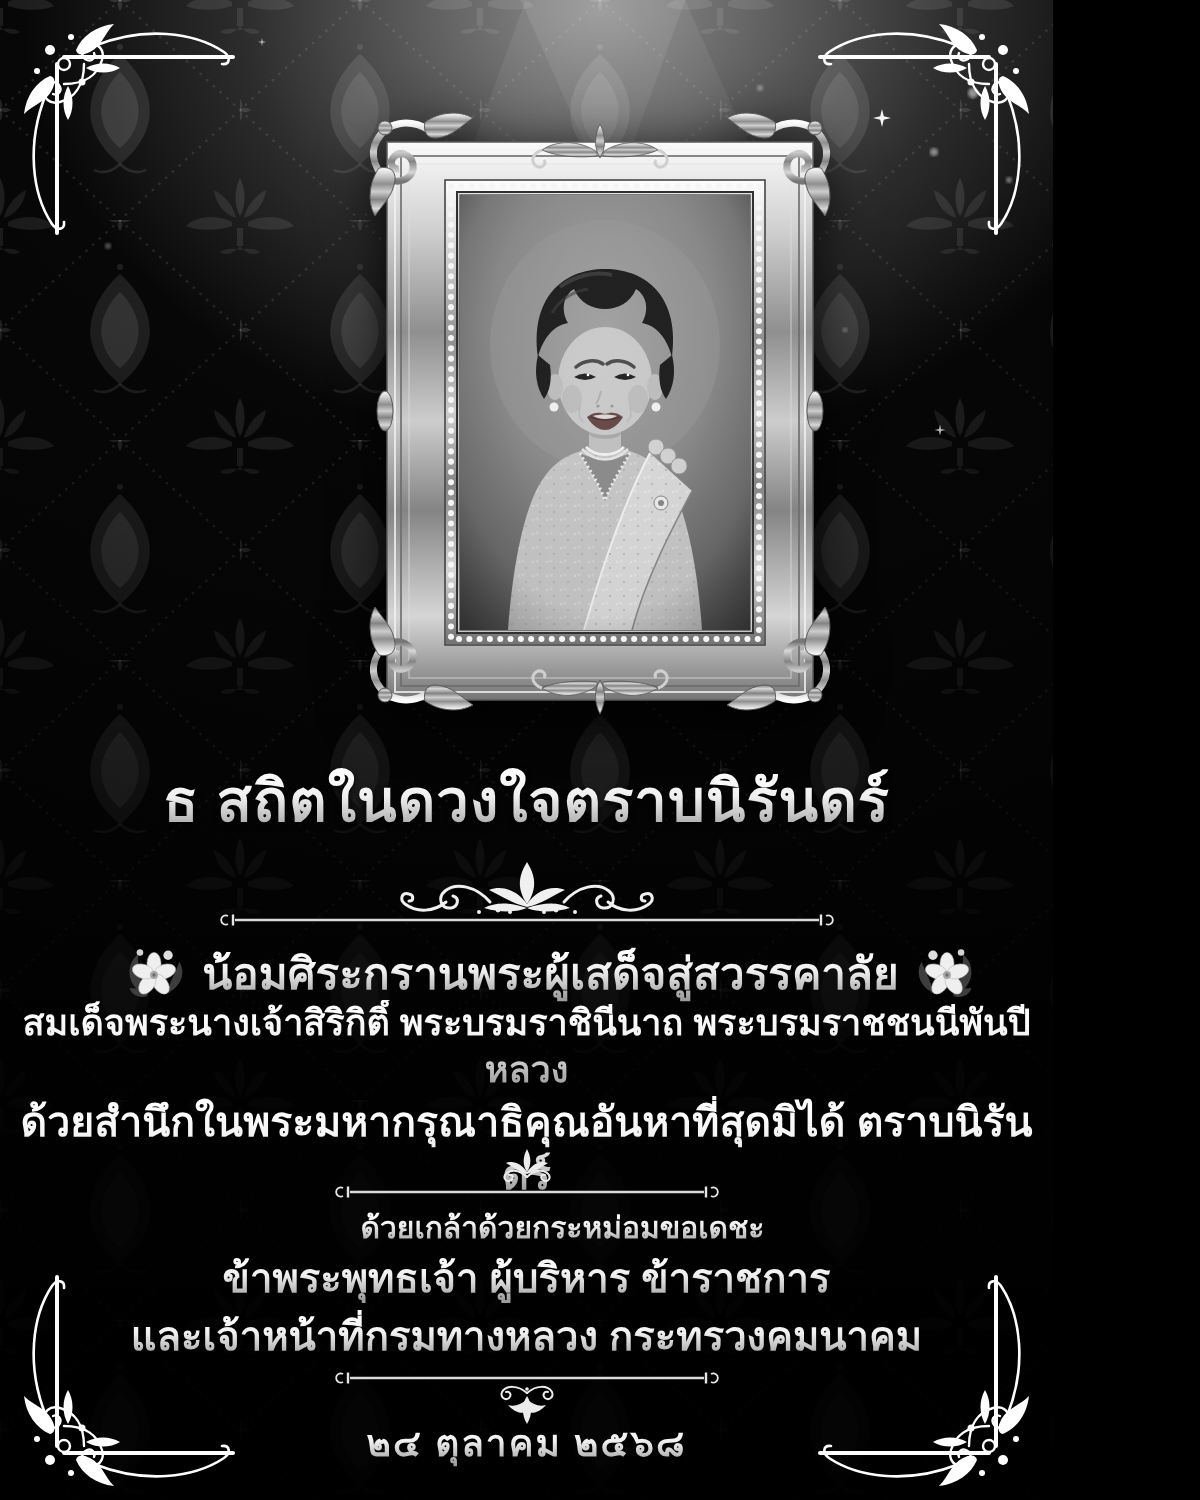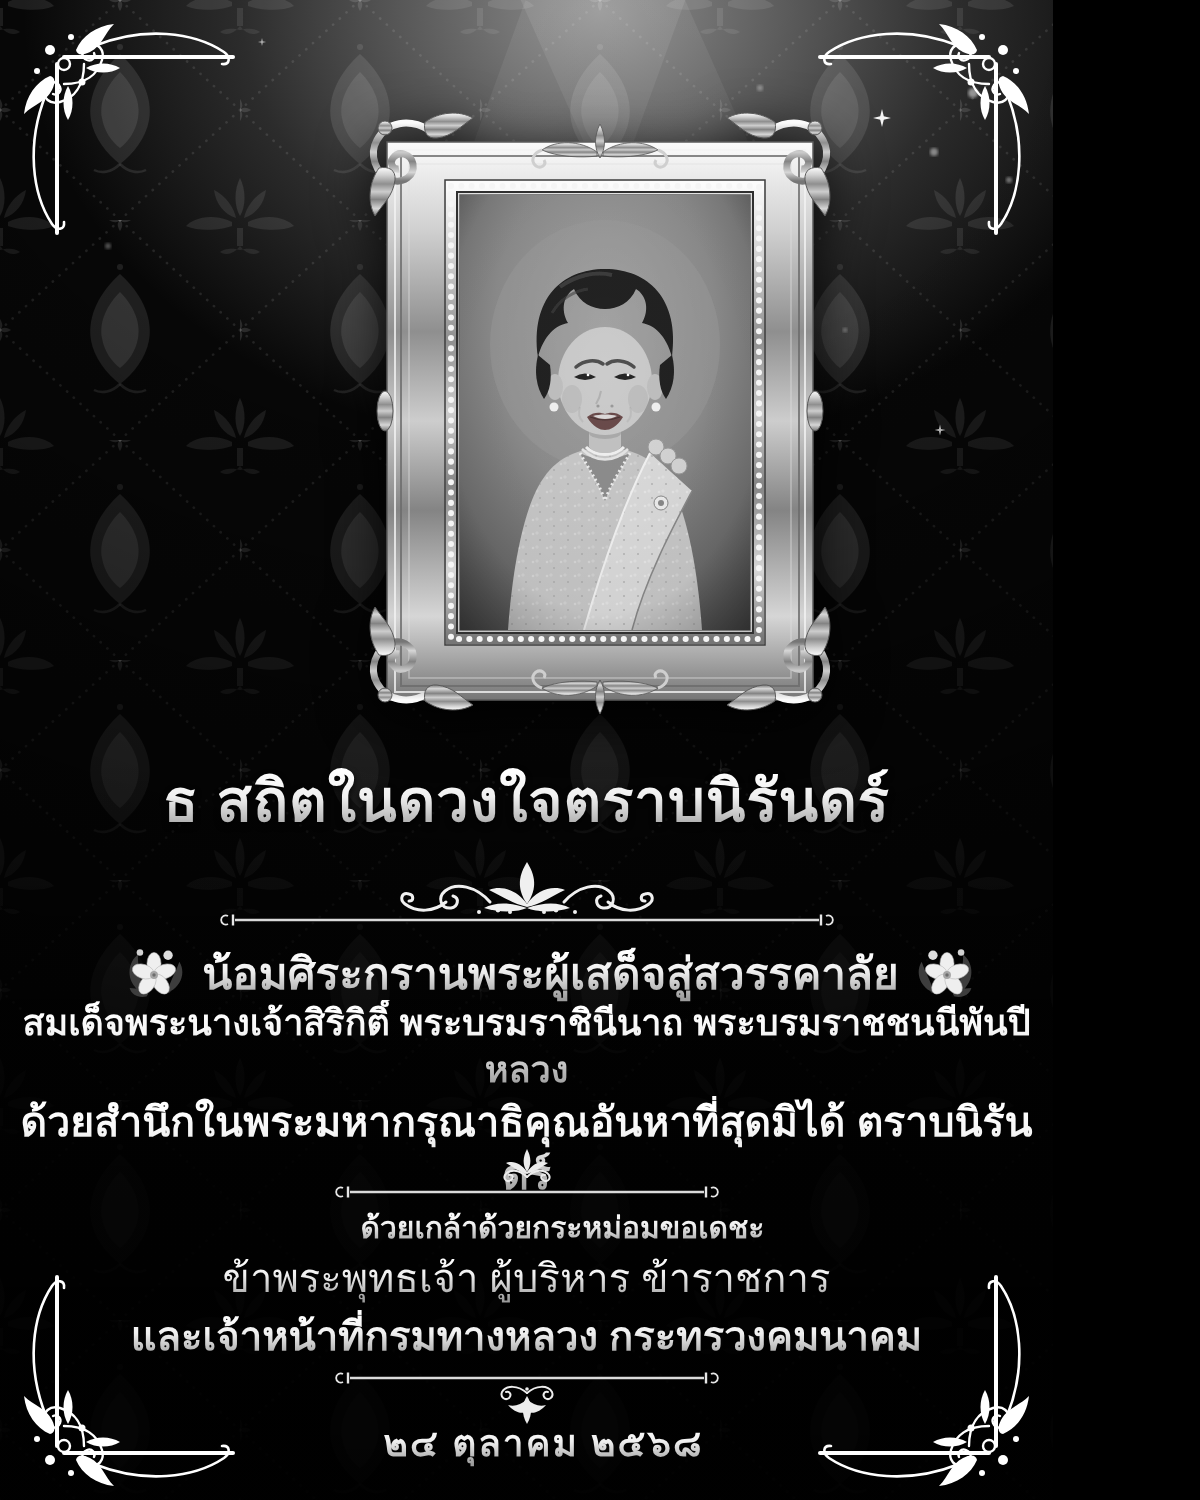--- a/index.html
+++ b/index.html
@@ -28,23 +28,23 @@
   @supports (-webkit-background-clip:text){
     .silver{background:linear-gradient(180deg,#ffffff 12%,#efefef 45%,#9c9c9c 92%);
             -webkit-background-clip:text;background-clip:text;color:transparent;}
   }
   .t-title{top:763px;font-size:58px;font-weight:800;letter-spacing:1px;
            filter:drop-shadow(0 3px 3px rgba(0,0,0,.8));}
   .t-trib {top:944px;font-size:44px;font-weight:700;display:flex;align-items:center;justify-content:center;gap:18px;margin-left:24px;}
   .t-royal{top:1000px;font-size:36px;font-weight:700;}
   .t-grat {top:1096px;font-size:41px;font-weight:700;}
   .t-clos {top:1208px;font-size:30px;font-weight:600;padding-left:36px;}
-  .t-sig1 {top:1252px;font-size:40px;font-weight:400;}
+  .t-sig1 {top:1252px;font-size:40px;font-weight:700;}
   .t-sig2 {top:1310px;font-size:40px;font-weight:700;}
-  .t-date {top:1420px;font-size:37px;font-weight:700;letter-spacing:2px;margin-left:17px;}
+  .t-date {top:1420px;font-size:37px;font-weight:700;letter-spacing:2px;}
   .dv{position:absolute;left:0;width:100%;display:flex;justify-content:center;}
   .dv-a-orn{top:860px;} .dv-a-line{top:912px;}
   .dv-b-orn{top:1148px;} .dv-b-line{top:1184px;}
   .dv-c-line{top:1370px;} .dv-c-orn{top:1384px;}
   .jasmine{width:60px;height:60px;flex:0 0 auto;}
   .jasmine.r{transform:scaleX(-1);}
 </style>
 </head>
 <body>
 

